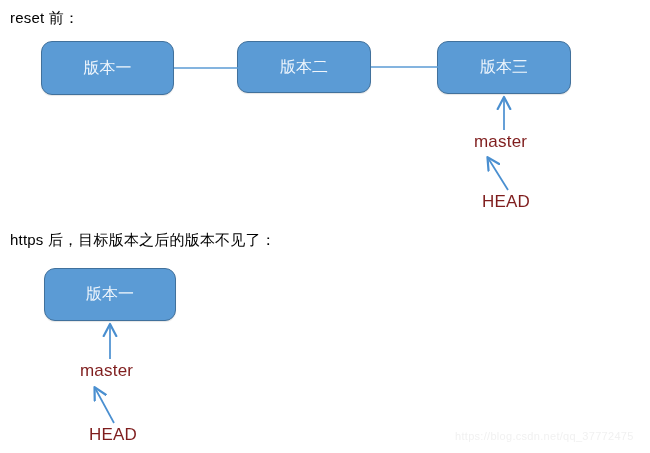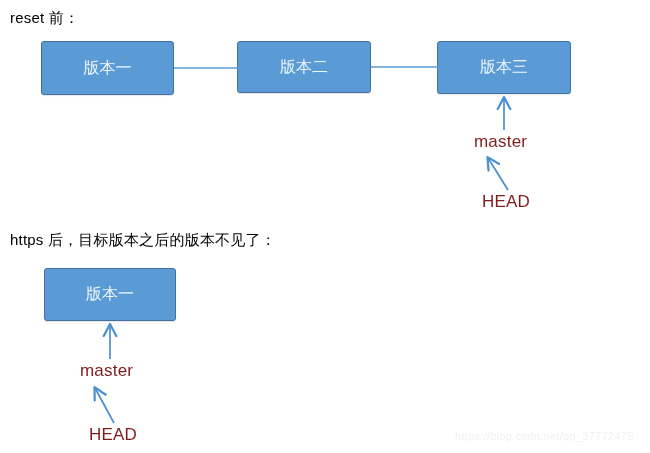--- a/index.html
+++ b/index.html
@@ -29,21 +29,21 @@
     white-space: nowrap;
   }
   #title-before { left: 10px; top: 9px; }
   #title-after  { left: 10px; top: 231px; }
 
   .commit-box {
     position: absolute;
     box-sizing: border-box;
     background: #5b9bd5;
     border: 1px solid #41719c;
-    border-radius: 3px;
+    border-radius: 11px;
     color: #eef5fc;
     font-size: 16px;
     display: flex;
     align-items: center;
     justify-content: center;
     white-space: nowrap;
     box-shadow: 0 1px 1px rgba(0,0,0,0.10);
   }
   #box-v1-before { left: 41px;  top: 41px;  width: 133px; height: 54px; }
   #box-v2-before { left: 237px; top: 41px;  width: 134px; height: 52px; }

